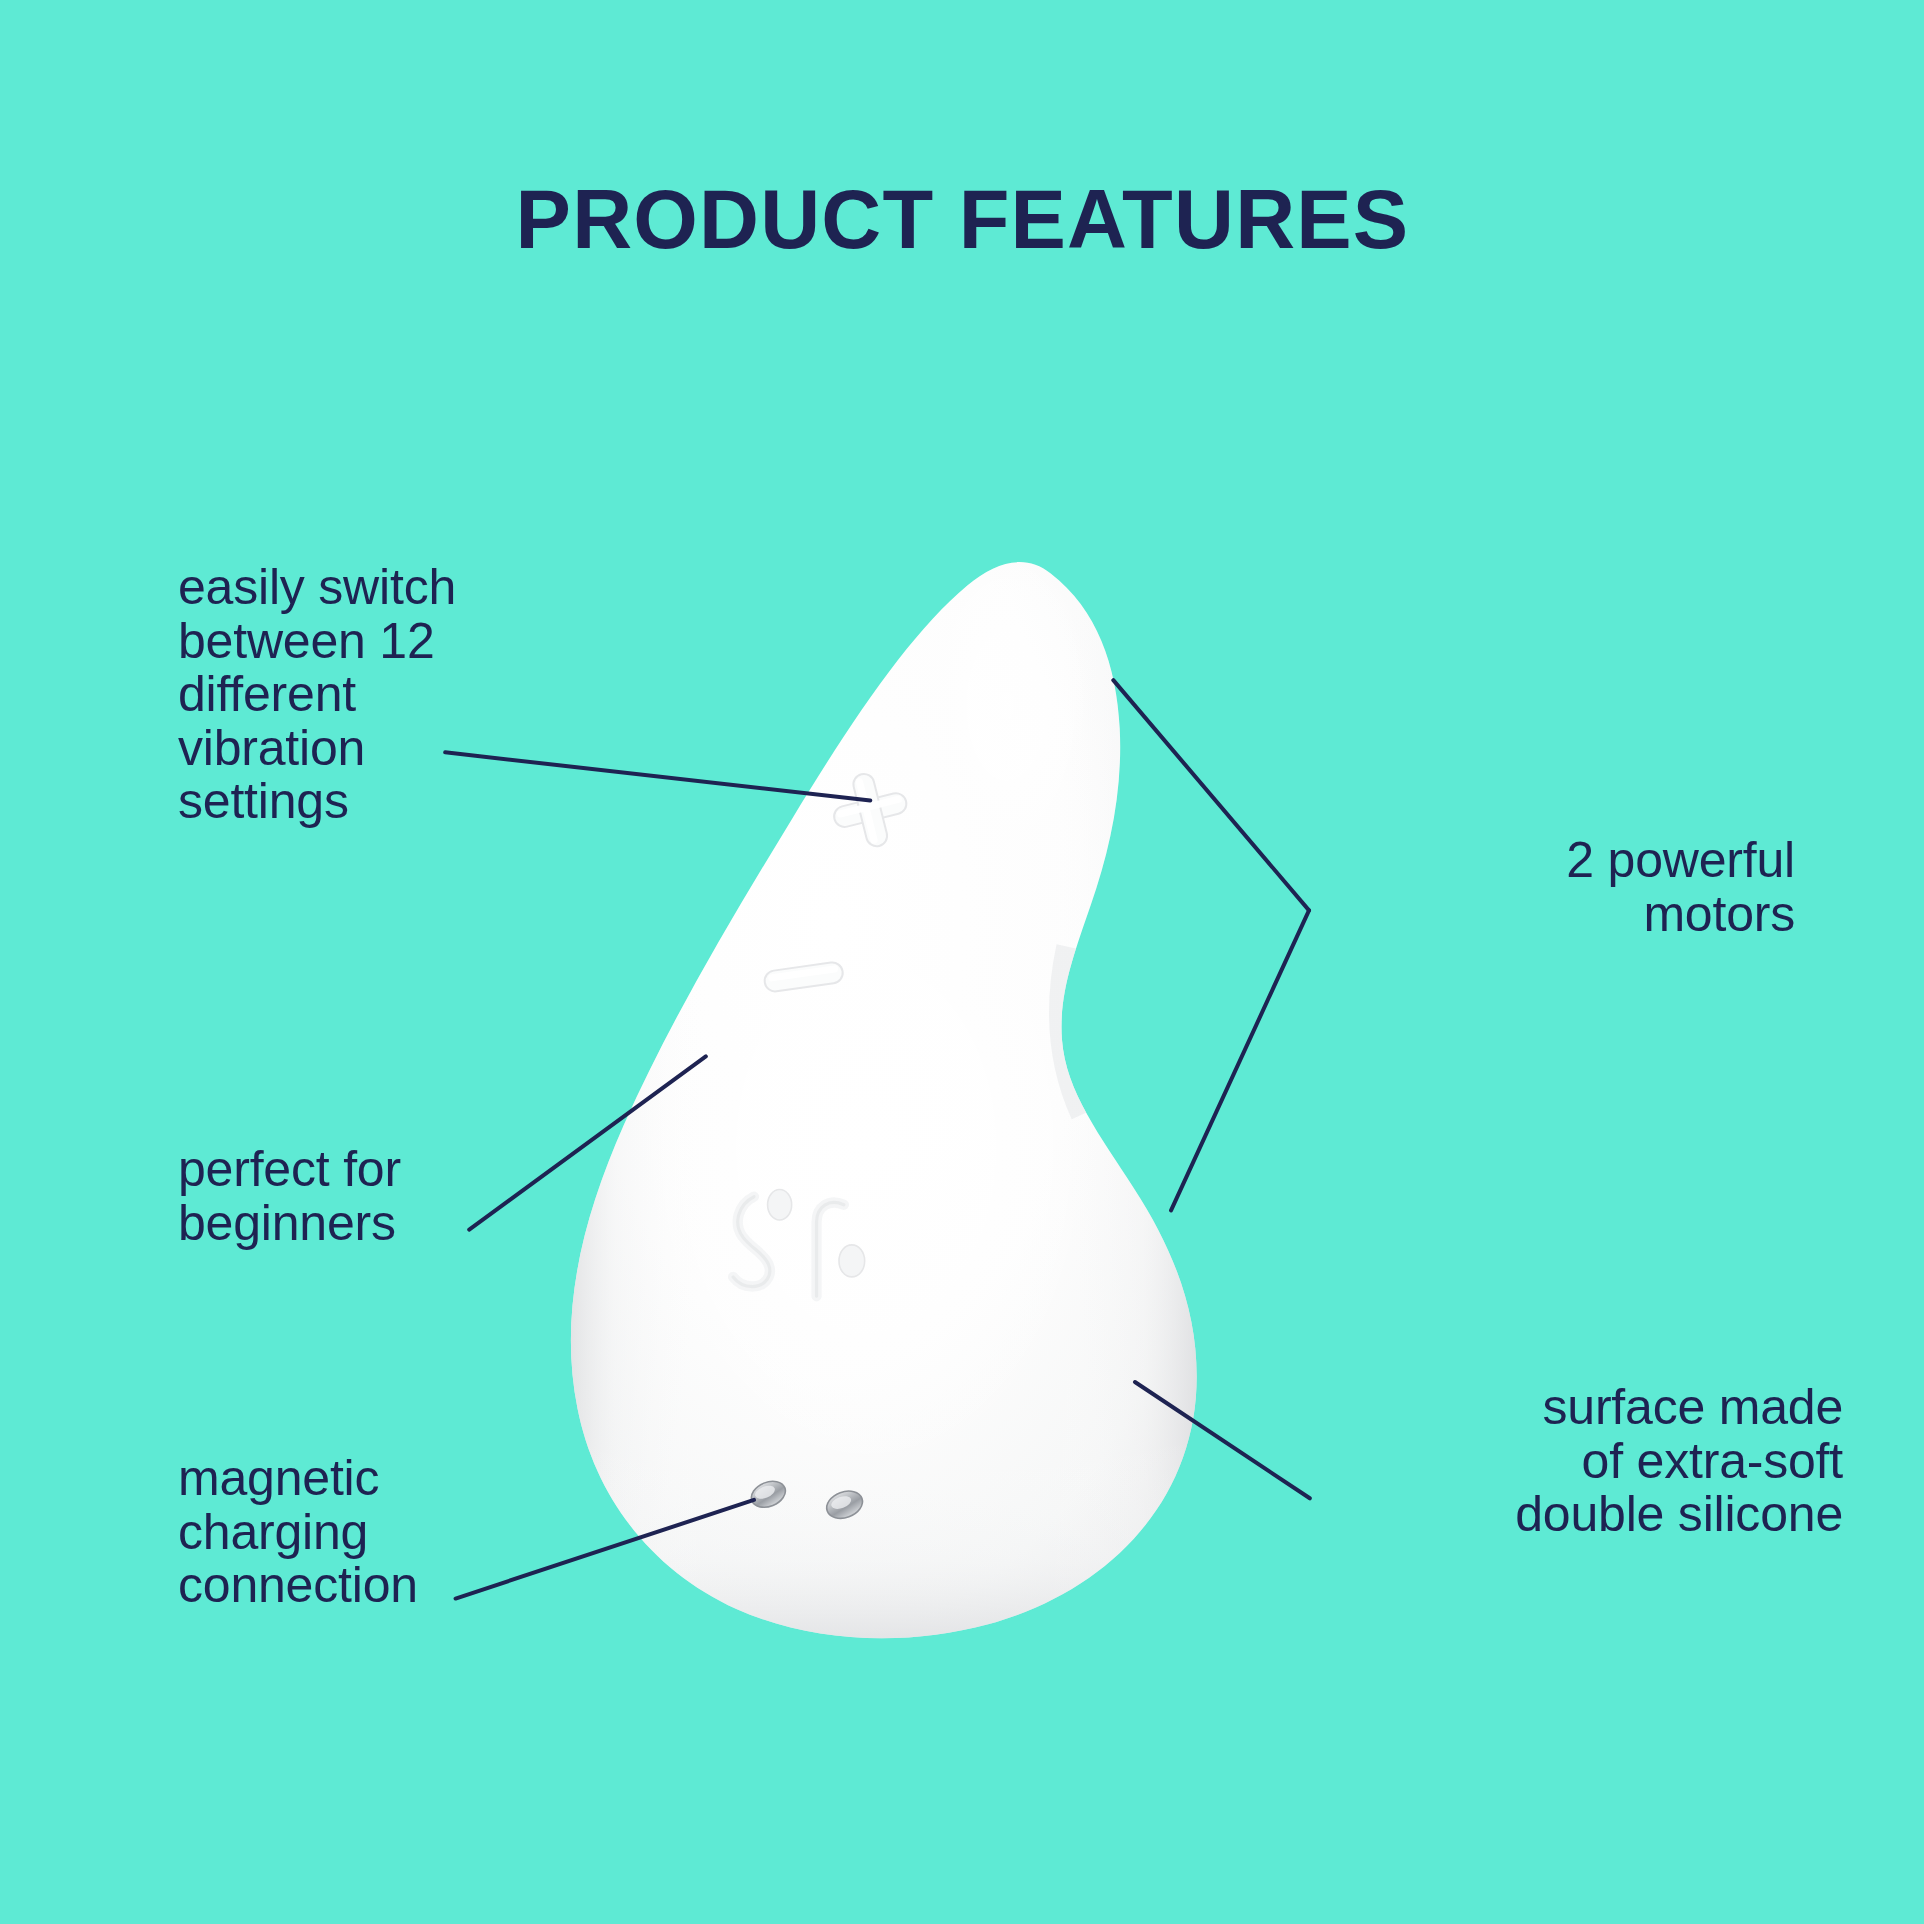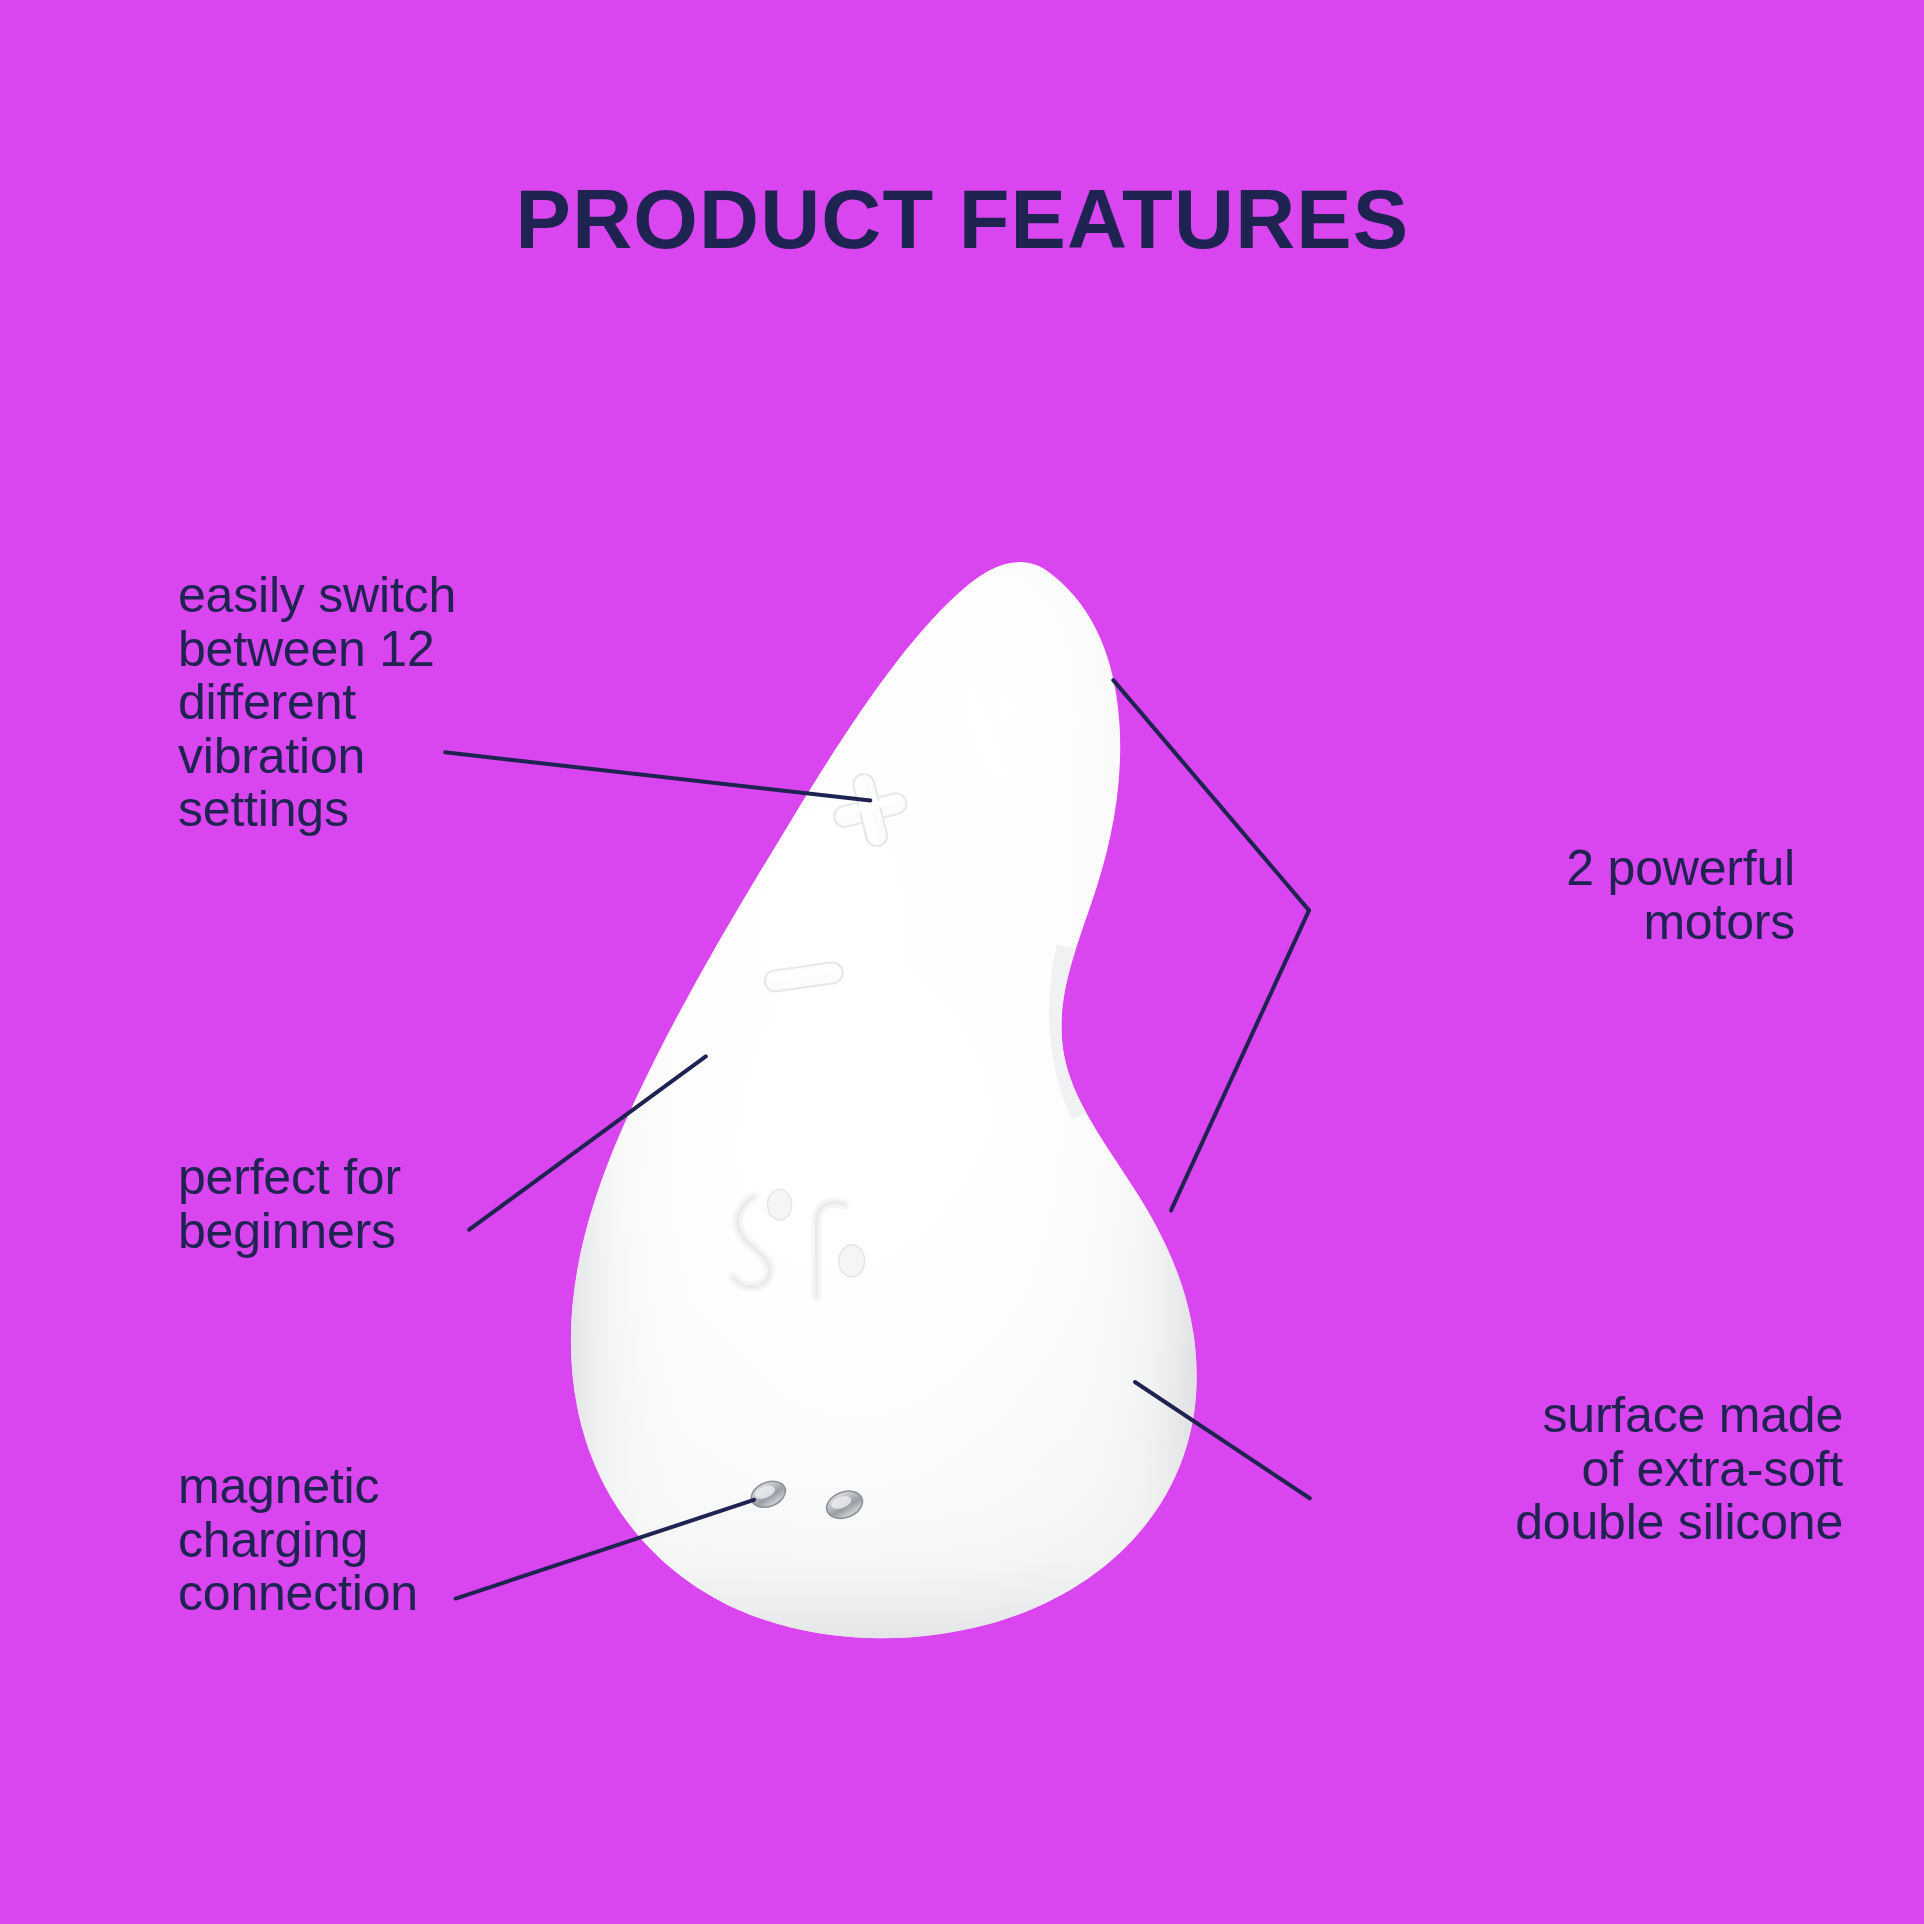--- a/index.html
+++ b/index.html
@@ -9,21 +9,21 @@
     background: #ffffff;
   }
   body {
     font-family: "Liberation Sans", sans-serif;
     -webkit-font-smoothing: antialiased;
   }
   #stage {
     position: relative;
     width: 1925px;
     height: 1925px;
-    background: #d946ef;
+    background: #5eead4;
     overflow: hidden;
   }
 
   
   #page-title {
     position: absolute;
     left: 0;
     top: 178px;
     width: 1925px;
     text-align: center;
@@ -37,21 +37,20 @@
 
   
   .callout {
     position: absolute;
     color: #1e2352;
     font-size: 50px;
     line-height: 1.07;
     font-weight: 400;
     letter-spacing: -0.2px;
     white-space: pre-line;
-    margin-top: 8px;
   }
   .callout.left  { text-align: left; }
   .callout.right { text-align: right; }
 
   #callout-settings   { left: 178px;  top: 561px;  width: 417px; }
   #callout-beginners  { left: 178px;  top: 1143px; width: 385px; }
   #callout-magnetic   { left: 178px;  top: 1452px; width: 417px; }
   #callout-motors     { left: 1346px; top: 834px; width: 449px; }
   #callout-silicone   { left: 1346px; top: 1381px; width: 497px; }
 

